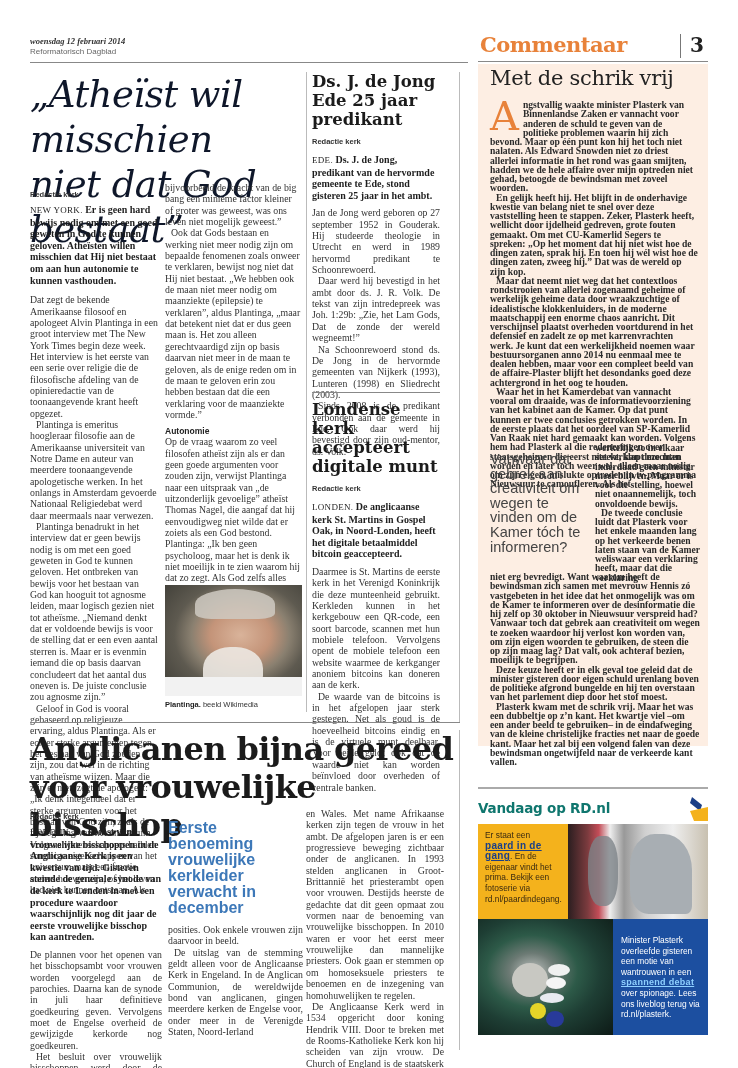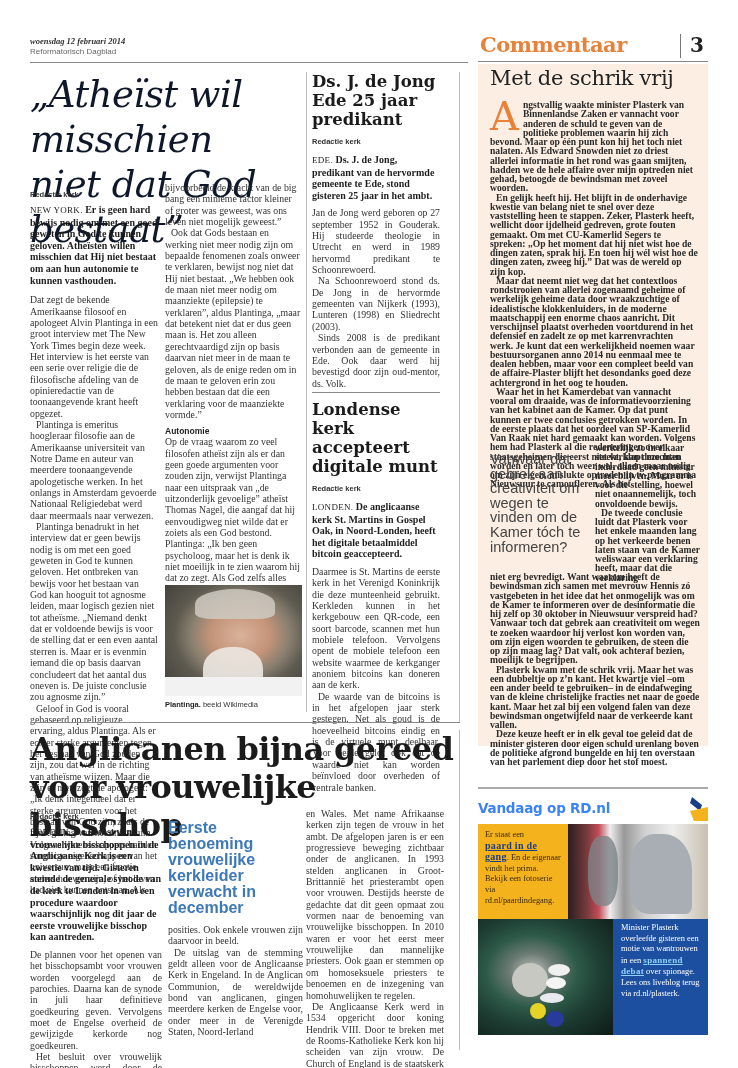--- a/index.html
+++ b/index.html
@@ -56,35 +56,35 @@
   .comm-box { left: 478px; top: 64px; width: 230px; height: 682px; background: #fdeee3; }
   .comm-title { left: 490px; top: 66px; font-family: "DejaVu Serif", serif; font-size: 21px; color: #222; letter-spacing: -0.3px; }
   .comm-text { font-family: "Liberation Serif", serif; font-weight: bold; font-size: 9.6px; line-height: 9.25px; color: #2b2b2b; }
   .comm-text p { text-indent: 6px; }
   .comm-text p.first { text-indent: 0; }
   .dropcap { float: left; font-family: "DejaVu Serif", serif; font-size: 40px; line-height: 32px; color: #e8823a; margin: 0 4px 0 0; font-weight: normal; }
   .pullquote { font-family: "Liberation Sans", sans-serif; font-size: 14.5px; line-height: 14.6px; color: #444; }
 
   
   .rule-rd { left: 478px; top: 787px; width: 230px; height: 2px; background: #aaa; }
-  .rd-title { left: 478px; top: 800px; font-family: "DejaVu Sans", sans-serif; font-weight: bold; font-size: 13.5px; color: #3b82f6; letter-spacing: -0.2px; }
+  .rd-title { left: 478px; top: 800px; font-family: "DejaVu Sans", sans-serif; font-weight: bold; font-size: 13.5px; color: #0f766e; letter-spacing: -0.2px; }
   .rd-logo { left: 686px; top: 797px; width: 22px; height: 26px; }
   .rd-yellow { left: 478px; top: 824px; width: 90px; height: 95px; background: #f4b21c; padding: 6px 7px; }
   .rd-horse { left: 568px; top: 824px; width: 140px; height: 95px; background: linear-gradient(90deg, #2b1e20 0%, #7b3b3e 14%, #c44d58 22%, #eeeeee 30%, #999 40%, #d0d0d0 55%, #eee 75%, #c8c0b0 100%); overflow: hidden; }
   .rd-horse .h1 { position:absolute; left: 62px; top: 10px; width: 62px; height: 80px; background: #a8aeb3; border-radius: 40% 45% 10% 30%; }
   .rd-horse .h2b { position:absolute; left: 20px; top: 12px; width: 30px; height: 70px; background: #7d8388; border-radius: 40%; opacity:.8; }
   .rd-photo2 { left: 478px; top: 919px; width: 135px; height: 116px; background: radial-gradient(ellipse at 40% 45%, #bfc2c0 0%, #6c7a74 20%, #2d5a48 40%, #1e3e34 60%, #0d1a16 100%); overflow: hidden; }
   .rd-photo2 .m1 { position:absolute; left: 70px; top: 45px; width: 22px; height: 12px; background:#f0f0f0; border-radius: 50%; }
   .rd-photo2 .m2 { position:absolute; left: 68px; top: 58px; width: 20px; height: 12px; background:#f5f5f5; border-radius: 50%; }
   .rd-photo2 .m3 { position:absolute; left: 62px; top: 74px; width: 24px; height: 10px; background:#e8eaf0; border-radius: 50%; }
   .rd-photo2 .m4 { position:absolute; left: 52px; top: 84px; width: 16px; height: 16px; background:#e5d328; border-radius: 50%; }
   .rd-photo2 .m5 { position:absolute; left: 68px; top: 92px; width: 18px; height: 16px; background:#283a9a; border-radius: 50%; }
   .rd-photo2 .head { position:absolute; left: 34px; top: 44px; width: 36px; height: 34px; background:#c8c8c2; border-radius: 50%; }
-  .rd-blue { left: 613px; top: 919px; width: 95px; height: 116px; background: #1c4fa0; padding: 4px 8px; }
-  .rd-txt { font-family: Liberation Serif, serif; font-size: 8.4px; line-height: 10.6px; }
+  .rd-blue { left: 613px; top: 919px; width: 95px; height: 116px; background: #1c4fa0; padding: 16px 8px; }
+  .rd-txt { font-family: Liberation Sans, sans-serif; font-size: 8.4px; line-height: 10.6px; }
   .rd-yellow .rd-txt { color: #3a2a10; }
   .rd-blue .rd-txt { color: #ffffff; }
   .rd-link-y { color: #1b3f87; font-weight: bold; text-decoration: underline; letter-spacing: 0.3px; font-size: 10px; }
   .rd-link-b { color: #8fd0ff; font-weight: bold; text-decoration: underline; letter-spacing: 0.3px; font-size: 9px; }
 </style>
 </head>
 <body>
 
 <div class="abs date serif">woensdag 12 februari 2014</div>
 <div class="abs paper sans">Reformatorisch Dagblad</div>
@@ -137,20 +137,21 @@
 
 <div class="abs" style="left:312px; top:72px; width:128px;">
   <div class="h2">Ds. J. de Jong Ede 25 jaar predikant</div>
   <div class="byline" style="margin-top:8px;">Redactie kerk</div>
   <div class="lead" style="margin-top:8px;">
     <span class="city">EDE.</span>
     <span>Ds. J. de Jong, predikant van de hervormde gemeente te Ede, stond gisteren 25 jaar in het ambt.</span>
   </div>
   <div class="col justify" style="margin-top:6px;">
     <p class="first">Jan de Jong werd geboren op 27 september 1952 in Gouderak. Hij studeerde theologie in Utrecht en werd in 1989 hervormd predikant te Schoonrewoerd.</p>
+    <p>Daar werd hij bevestigd in het ambt door ds. J. R. Volk. De tekst van zijn intredepreek was Joh. 1:29b: „Zie, het Lam Gods, Dat de zonde der wereld wegneemt!”</p>
     <p>Na Schoonrewoerd stond ds. De Jong in de hervormde gemeenten van Nijkerk (1993), Lunteren (1998) en Sliedrecht (2003).</p>
     <p>Sinds 2008 is de predikant verbonden aan de gemeente in Ede. Ook daar werd hij bevestigd door zijn oud-mentor, ds. Volk.</p>
   </div>
 </div>
 
 <div class="abs" style="left:312px; top:392px; width:128px; height:1px; background:#888;"></div>
 
 <div class="abs" style="left:312px; top:400px; width:128px;">
   <div class="h2">Londense kerk accepteert digitale munt</div>
   <div class="byline" style="margin-top:8px;">Redactie kerk</div>
@@ -213,22 +214,22 @@
 
 <div class="abs pullquote" style="left:490px; top:452px; width:100px;">Vanwaar dat gebrek aan creativiteit om wegen te vinden om de Kamer tóch te informeren?</div>
 
 <div class="abs comm-text" style="left:595px; top:443px; width:106px;">
   <p class="first">werkelijk zo in elkaar steekt, kan deze man inderdaad geen minister meer blijven. Maar er is voor die stelling, hoewel niet onaannemelijk, toch onvoldoende bewijs.</p>
   <p>De tweede conclusie luidt dat Plasterk voor het enkele maanden lang op het verkeerde benen laten staan van de Kamer weliswaar een verklaring heeft, maar dat die verklaring</p>
 </div>
 
 <div class="abs comm-text" style="left:490px; top:572px; width:210px;">
   <p class="first">niet erg bevredigt. Want waarom heeft de bewindsman zich samen met mevrouw Hennis zó vastgebeten in het idee dat het onmogelijk was om de Kamer te informeren over de desinformatie die hij zelf op 30 oktober in Nieuwsuur verspreid had? Vanwaar toch dat gebrek aan creativiteit om wegen te zoeken waardoor hij verlost kon worden van, om zijn eigen woorden te gebruiken, de steen die op zijn maag lag? Dat valt, ook achteraf bezien, moeilijk te begrijpen.</p>
+  <p>Deze keuze heeft er in elk geval toe geleid dat de minister gisteren door eigen schuld urenlang boven de politieke afgrond bungelde en hij ten overstaan van het parlement diep door het stof moest.</p>
   <p>Plasterk kwam met de schrik vrij. Maar het was een dubbeltje op z’n kant. Het kwartje viel –om een ander beeld te gebruiken– in de eindafweging van de kleine christelijke fracties net naar de goede kant. Maar het zal bij een volgend falen van deze bewindsman ongetwijfeld naar de verkeerde kant vallen.</p>
-  <p>Deze keuze heeft er in elk geval toe geleid dat de minister gisteren door eigen schuld urenlang boven de politieke afgrond bungelde en hij ten overstaan van het parlement diep door het stof moest.</p>
 </div>
 
 <div class="abs rule-rd"></div>
 <div class="abs rd-title">Vandaag op RD.nl</div>
 <div class="abs rd-logo">
   <svg width="22" height="26" viewBox="0 0 22 26">
     <polygon points="6,0 16,8 14,14 4,6" fill="#1b3f87"></polygon>
     <polygon points="4,14 22,10 22,24 8,24" fill="#f4b21c"></polygon>
   </svg>
 </div>

